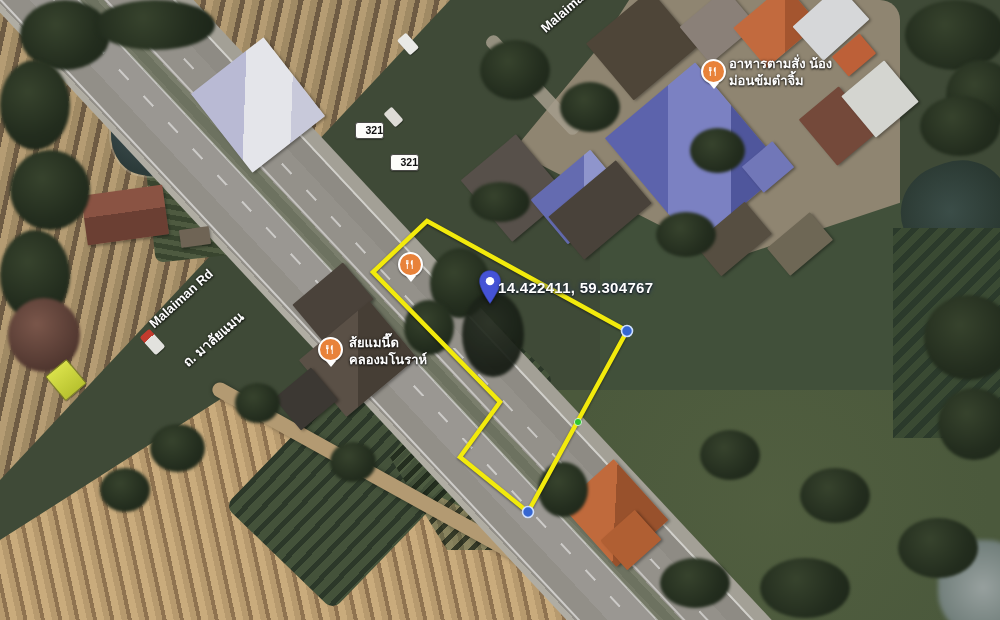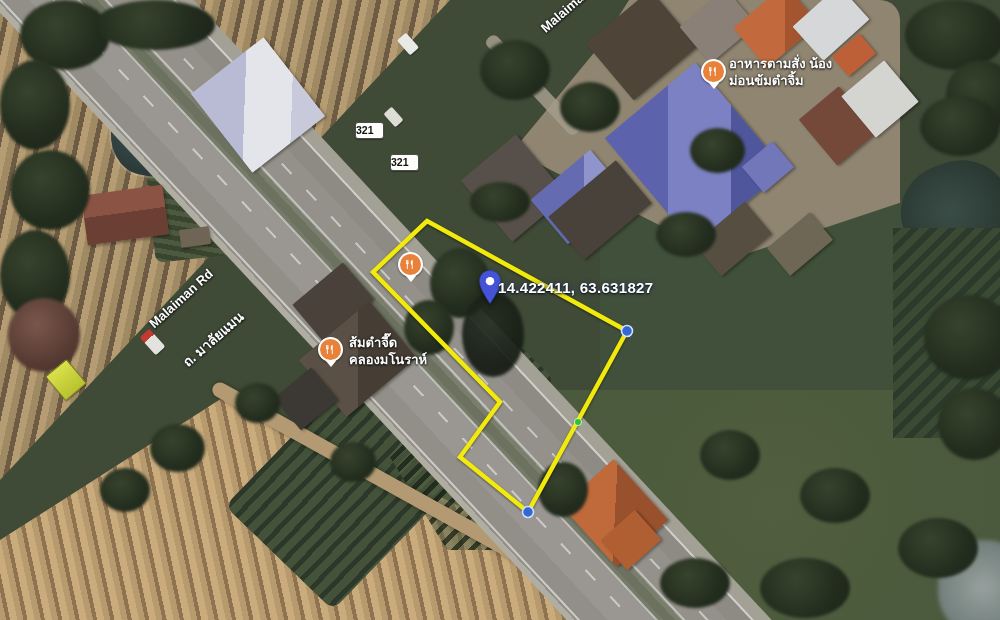--- a/index.html
+++ b/index.html
@@ -8,21 +8,21 @@
   .abs{position:absolute;}
   .tree{position:absolute;border-radius:50%;
         background:radial-gradient(circle at 40% 35%,#37432d 0%,#232d1e 60%,#1b2418 100%);
         filter:blur(1.4px);}
   .bld{position:absolute;box-shadow:1px 2px 3px rgba(0,0,0,.35);border-radius:1px;}
   .veh{position:absolute;border-radius:2px;box-shadow:0 1px 1px rgba(0,0,0,.4);}
   .lbl{position:absolute;color:#fff;font-weight:700;white-space:nowrap;
        text-shadow:0 1px 2px rgba(0,0,0,.9),0 0 3px rgba(0,0,0,.65);}
   .shield{position:absolute;width:27px;height:15px;background:#fdfdfa;border:1.5px solid #4b4b48;
           border-radius:3px;color:#111;font-size:10.5px;font-weight:700;line-height:14px;
-          text-align:left;box-shadow:0 1px 1px rgba(0,0,0,.3);}
+          text-align:right;box-shadow:0 1px 1px rgba(0,0,0,.3);}
   .poi{position:absolute;width:25px;height:31px;}
   .poi .c{width:21px;height:21px;border-radius:50%;background:var(--poi-orange,#e8823a);
           border:2px solid #fff;display:flex;align-items:center;justify-content:center;
           box-shadow:0 1px 2px rgba(0,0,0,.45);}
   .poi::after{content:"";position:absolute;left:12.5px;top:24px;transform:translateX(-50%);
           border:5px solid transparent;border-top:6px solid #fff;}
   .lane{position:absolute;top:0;height:100%;}
 </style>
 </head>
 <body>
@@ -134,21 +134,21 @@
     <circle r="5.5" style="fill:var(--vertex-marker,#3566d1);stroke:var(--vertex-marker-ring,#cfe0ff);stroke-width:1.6;" cx="627" cy="331"></circle>
     <circle r="5.5" style="fill:var(--vertex-marker,#3566d1);stroke:var(--vertex-marker-ring,#cfe0ff);stroke-width:1.6;" cx="528" cy="512"></circle>
   </svg>
 
   <svg class="abs" width="22" height="34" viewBox="0 0 24 36" style="left:479px;top:270px;filter:drop-shadow(0 2px 2px rgba(0,0,0,.5));">
     <path d="M12 0C5.5 0 .5 5.1.5 11.7c0 8.6 11.5 24.3 11.5 24.3s11.5-15.7 11.5-24.3C23.5 5.1 18.5 0 12 0z" style="fill:var(--pin-fill,#4553d6);stroke:#313f9e;stroke-width:.6;"></path>
     <circle cx="12" cy="11.6" r="4.6" style="fill:var(--pin-hole,#ffffff);"></circle>
   </svg>
 
   <div class="lbl" style="left:498px;top:279px;font-size:15px;letter-spacing:.3px;
-              text-shadow:0 1px 2px rgba(0,0,0,.85),0 0 4px rgba(30,50,120,.8);">14.422411, 63.631827</div>
+              text-shadow:0 1px 2px rgba(0,0,0,.85),0 0 4px rgba(30,50,120,.8);">14.422411, 59.304767</div>
 
   <div class="shield" style="left:355px;top:122px;">321</div>
   <div class="shield" style="left:390px;top:154px;">321</div>
 
   <div class="lbl" style="left:518px;top:-4px;width:110px;text-align:center;font-size:13px;transform:rotate(-41deg);">Malaiman Rd</div>
   <div class="lbl" style="left:126px;top:291px;width:110px;text-align:center;font-size:13px;transform:rotate(-42deg);">Malaiman Rd</div>
   <div class="lbl" style="left:153px;top:328px;width:120px;text-align:center;font-size:13.5px;transform:rotate(-41deg);">ถ. มาลัยแมน</div>
 
   <div class="poi" style="left:398px;top:252px;">
     <div class="c">
@@ -159,21 +159,21 @@
   </div>
 
   <div class="poi" style="left:318px;top:337px;">
     <div class="c">
       <svg width="11" height="11" viewBox="0 0 24 24" fill="#fff">
         <path d="M8 2v7c0 1.3-.8 2.1-1.9 2.4V22H4V11.4C2.9 11.1 2.1 10.3 2.1 9V2h1.7v6h.9V2h1.6v6h.9V2H8zm8.2 0c-2 0-3.6 2.7-3.6 6.1 0 2.6.9 4.4 2.2 5.1V22h2V2h-.6z"></path>
       </svg>
     </div>
   </div>
   <div class="lbl" style="left:349px;top:334px;font-size:13px;line-height:17px;">
-    <div>ส้มตำจี๊ด</div>
+    <div>ส้ยแมนี๊ด</div>
     <div>คลองมโนราห์</div>
   </div>
 
   <div class="poi" style="left:701px;top:59px;">
     <div class="c">
       <svg width="11" height="11" viewBox="0 0 24 24" fill="#fff">
         <path d="M8 2v7c0 1.3-.8 2.1-1.9 2.4V22H4V11.4C2.9 11.1 2.1 10.3 2.1 9V2h1.7v6h.9V2h1.6v6h.9V2H8zm8.2 0c-2 0-3.6 2.7-3.6 6.1 0 2.6.9 4.4 2.2 5.1V22h2V2h-.6z"></path>
       </svg>
     </div>
   </div>

